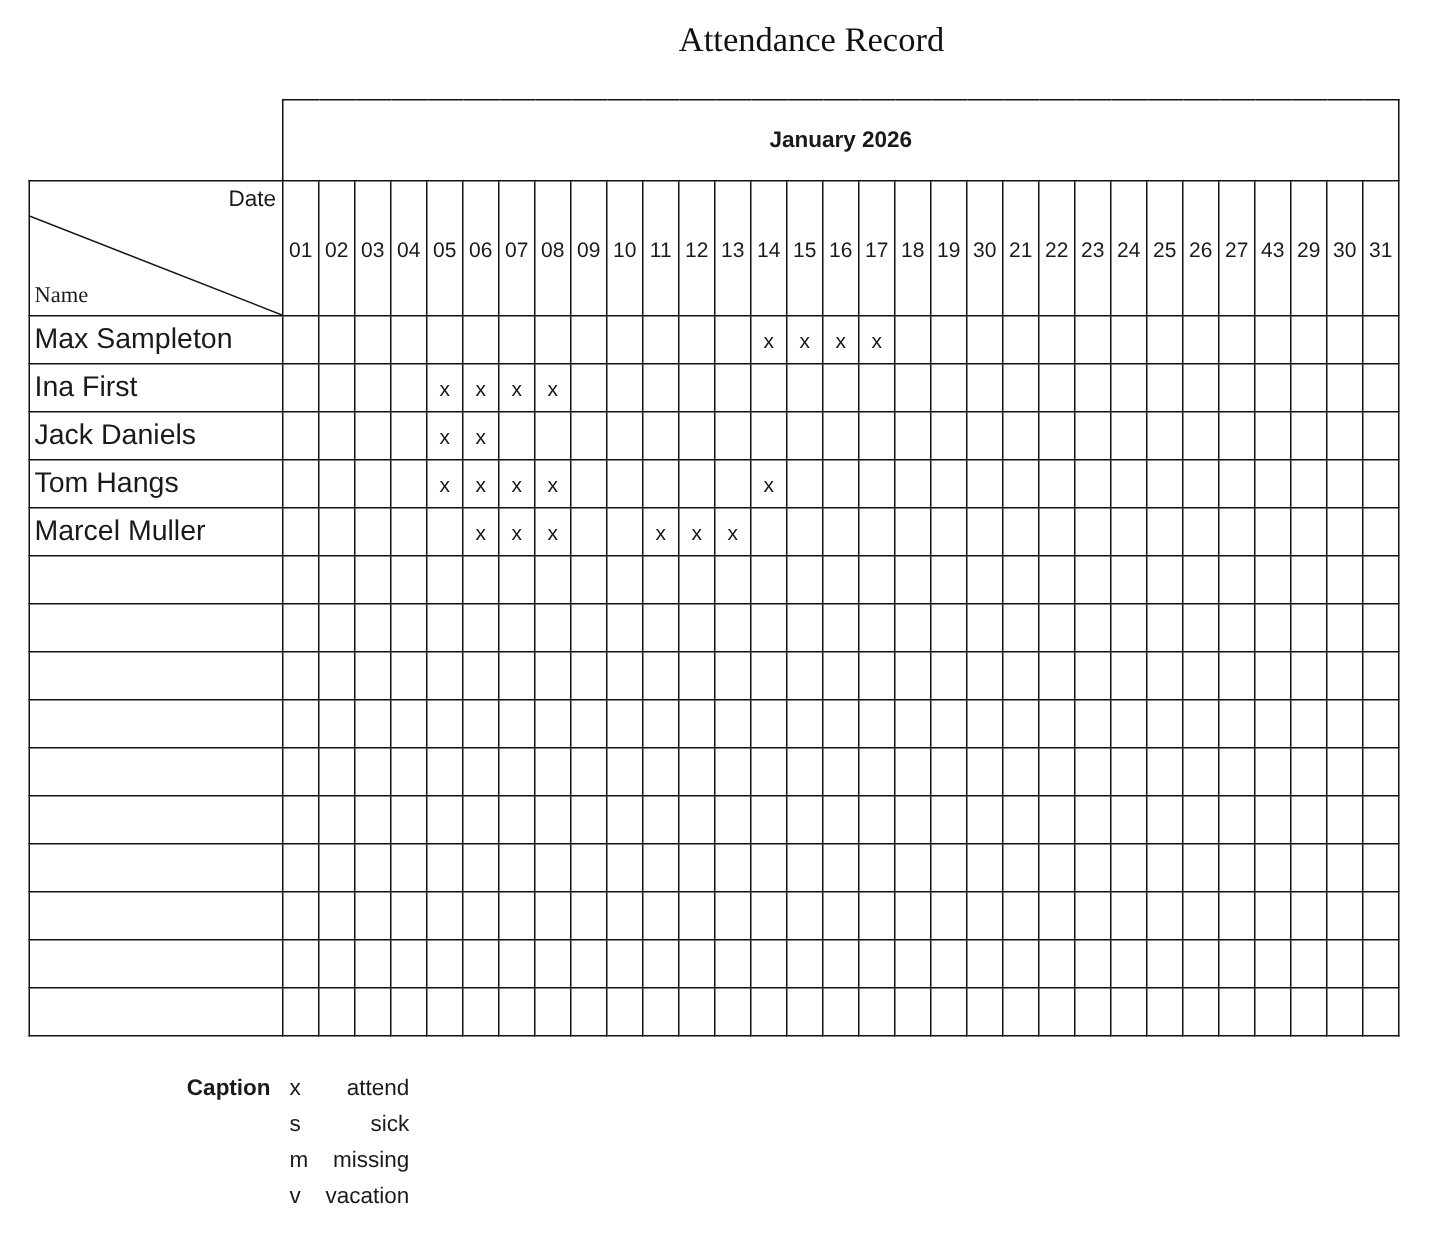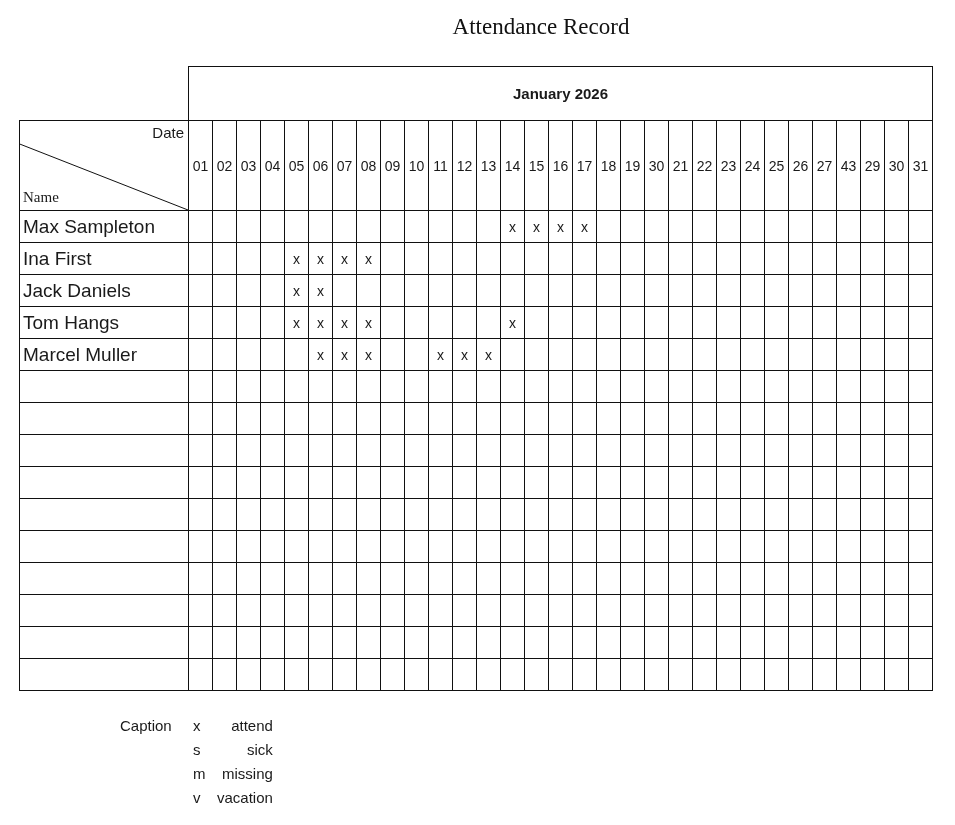--- a/index.html
+++ b/index.html
@@ -88,21 +88,21 @@
   }
   .caption-block {
     position: absolute;
     left: 120px;
     top: 714px;
     display: grid;
     grid-template-columns: 73px 24px auto;
     font-size: 15px;
     line-height: 24px;
   }
-  .cap-label { text-align: left; padding-right: 8px; }
+  .cap-label { text-align: center; padding-right: 8px; font-weight: bold; }
   .cap-sym { text-align: left; }
   .cap-meaning { text-align: right; }
 </style>
 </head>
 <body>
 
 <div class="page">
 
   <h1 class="title">Attendance Record</h1>
 

